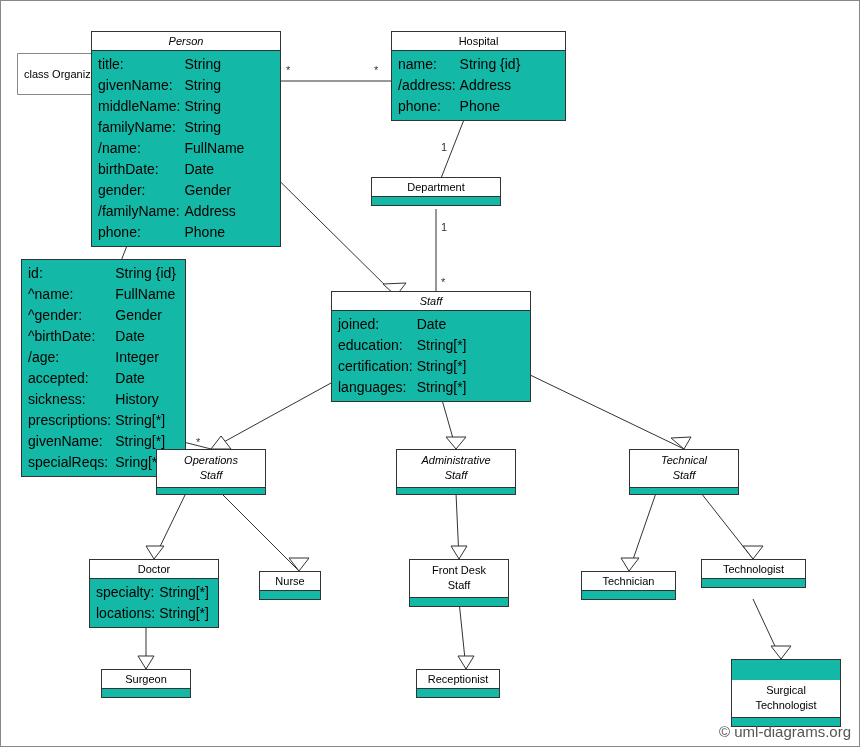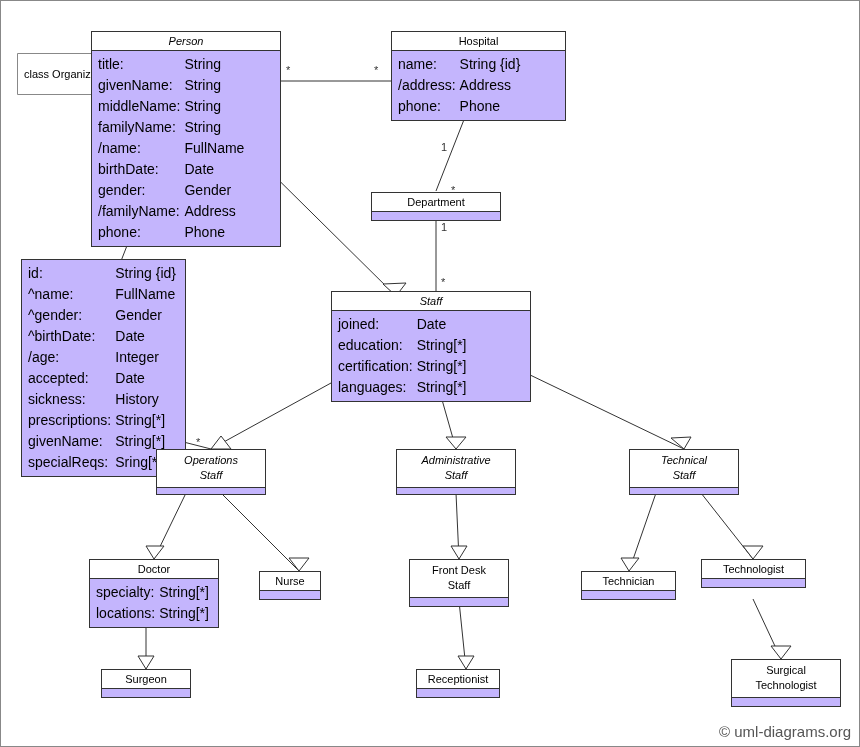--- a/index.html
+++ b/index.html
@@ -26,21 +26,21 @@
       border: 1px solid #888;
       padding: 14px 6px;
       font-size: 11px;
       background: #fff;
       border-radius: 0 0 4px 0;
       margin-top: 48px;
     }
     .uml-class {
       position: absolute;
       border: 1px solid #333;
-      background: #c4b5fd;
+      background: #14b8a6;
       text-align: left;
     }
     .uml-class-title {
       background: #fff;
       border-bottom: 1px solid #333;
       text-align: center;
       padding: 3px 6px;
       font-size: 11px;
     }
     .uml-class-title.italic {
@@ -203,21 +203,21 @@
             </tr>
         <tr>
               <td>phone:</td>
               <td>Phone</td>
             </tr>
       </tbody>
         </table>
     </div>
   </div>
 
-  <div class="uml-class" style="left:370px; top:191px; width:130px;">
+  <div class="uml-class" style="left:370px; top:176px; width:130px;">
     <div class="uml-class-title">Department</div>
     <div class="uml-class-body" style="height:8px;"></div>
   </div>
 
   <div class="uml-class" style="left:330px; top:290px; width:200px;">
     <div class="uml-class-title italic">Staff</div>
     <div class="uml-class-body">
       <table>
         <tbody>
             <tr>
@@ -347,18 +347,18 @@
     <div class="uml-class-title">Surgeon</div>
     <div class="uml-class-body" style="height:8px;"></div>
   </div>
 
   <div class="uml-class" style="left:415px; top:668px; width:84px;">
     <div class="uml-class-title">Receptionist</div>
     <div class="uml-class-body" style="height:8px;"></div>
   </div>
 
   <div class="uml-class" style="left:730px; top:658px; width:110px;">
-    <div class="uml-class-title" style="line-height:1.4;">Surgical<br>Technologist</div>
+    <div class="uml-class-title" style="line-height:1.4;margin-top:20px;">Surgical<br>Technologist</div>
     <div class="uml-class-body" style="height:8px;"></div>
   </div>
 
   <div class="copyright">© uml-diagrams.org</div>
 </div>
 
 </body></html>

